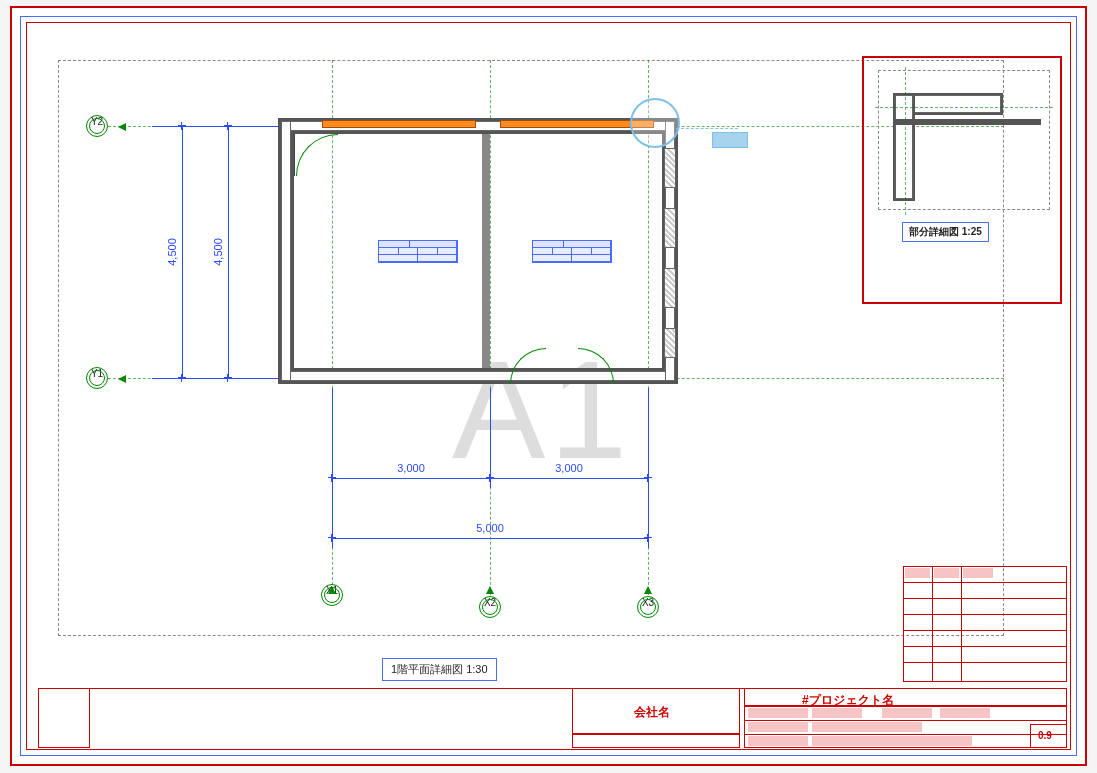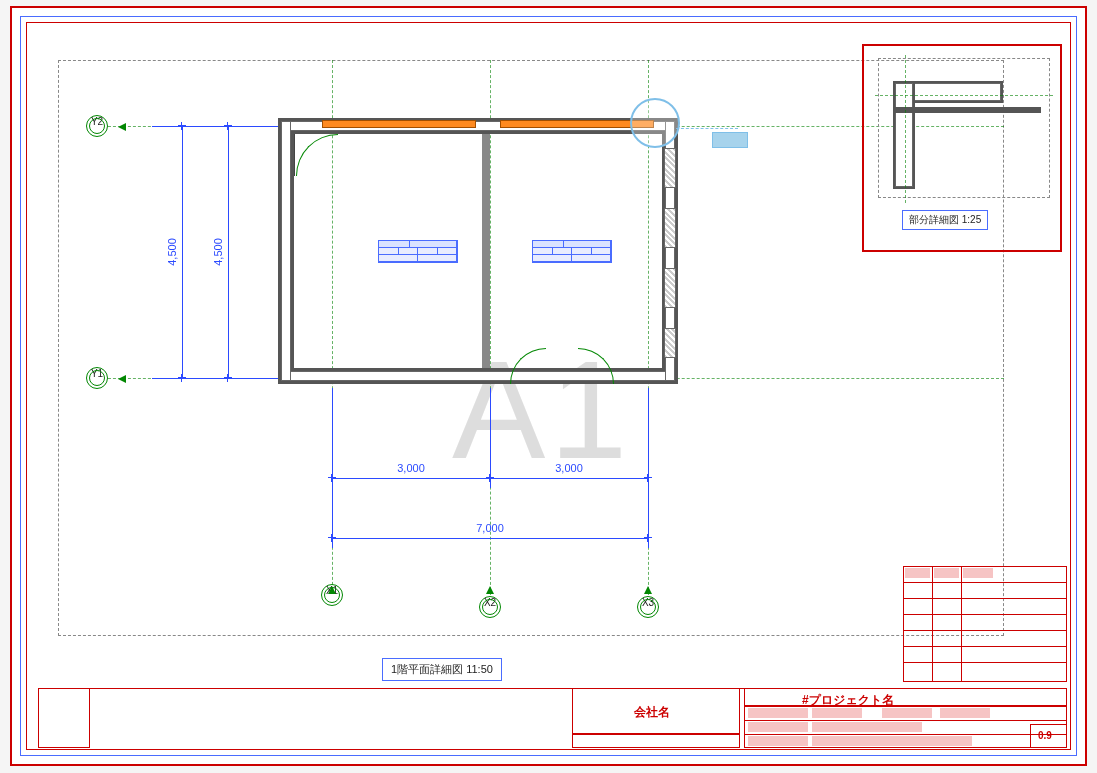--- a/index.html
+++ b/index.html
@@ -137,22 +137,23 @@
   
   .tb-line{position:absolute;background:#c00;}
   .tb-box{position:absolute;border:1px solid #c00;}
   .tb-fill{position:absolute;background:#f6c4c4;height:10px;}
   .tb-text-red{position:absolute;font-size:12px;color:#c00;font-weight:700;white-space:nowrap;}
   .tb-small{position:absolute;font-size:10px;color:#c00;font-weight:700;}
 
   
   .detail-frame{
     position:absolute;
-    left:850px;top:36px;width:200px;height:208px;
+    left:850px;top:48px;width:200px;height:248px;
     border:2px solid #c00;
+    font-weight:bold;
   }
   .detail-crop{
     position:absolute;
     left:14px; top:12px; width:172px; height:140px;
     border:1px dashed #888;
   }
 
 </style>
 </head>
 <body>
@@ -263,21 +264,21 @@
   <div class="dim-line-blue" style="left:320px;top:470px;width:316px;height:1px;"></div>
   <div class="cross" style="left:316px;top:466px;"></div>
   <div class="cross" style="left:474px;top:466px;"></div>
   <div class="cross" style="left:632px;top:466px;"></div>
   <div class="dim-text" style="left:399px;top:460px;">3,000</div>
   <div class="dim-text" style="left:557px;top:460px;">3,000</div>
 
   <div class="dim-line-blue" style="left:320px;top:530px;width:316px;height:1px;"></div>
   <div class="cross" style="left:316px;top:526px;"></div>
   <div class="cross" style="left:632px;top:526px;"></div>
-  <div class="dim-text" style="left:478px;top:520px;">7,000</div>
+  <div class="dim-text" style="left:478px;top:520px;">5,000</div>
 
   <div class="dim-line-blue" style="left:320px;top:380px;width:1px;height:160px;"></div>
   <div class="dim-line-blue" style="left:478px;top:380px;width:1px;height:100px;"></div>
   <div class="dim-line-blue" style="left:636px;top:380px;width:1px;height:160px;"></div>
 
   <div class="dim-line-blue" style="left:216px;top:118px;width:1px;height:252px;"></div>
   <div class="cross" style="left:212px;top:114px;"></div>
   <div class="cross" style="left:212px;top:366px;"></div>
   <div class="dim-text dim-text-v" style="left:206px;top:244px;">4,500</div>
 
@@ -288,21 +289,21 @@
 
   <div class="dim-line-blue" style="left:140px;top:118px;width:126px;height:1px;"></div>
   <div class="dim-line-blue" style="left:140px;top:370px;width:126px;height:1px;"></div>
 
   <div style="position:absolute;left:106px;top:115px;width:0;height:0;border-top:4px solid transparent;border-bottom:4px solid transparent;border-right:8px solid #028702;"></div>
   <div style="position:absolute;left:106px;top:367px;width:0;height:0;border-top:4px solid transparent;border-bottom:4px solid transparent;border-right:8px solid #028702;"></div>
   <div style="position:absolute;left:316px;top:578px;width:0;height:0;border-left:4px solid transparent;border-right:4px solid transparent;border-bottom:8px solid #028702;"></div>
   <div style="position:absolute;left:474px;top:578px;width:0;height:0;border-left:4px solid transparent;border-right:4px solid transparent;border-bottom:8px solid #028702;"></div>
   <div style="position:absolute;left:632px;top:578px;width:0;height:0;border-left:4px solid transparent;border-right:4px solid transparent;border-bottom:8px solid #028702;"></div>
 
-  <div class="view-title" style="left:370px;top:650px;">1階平面詳細図  11:50</div>
+  <div class="view-title" style="left:370px;top:650px;">1階平面詳細図  1:30</div>
 
   <div class="detail-frame">
     <div class="detail-crop">
 
       <div style="position:absolute;left:14px;top:22px;width:110px;height:22px;background:#555;"></div>
       <div style="position:absolute;left:16px;top:24px;width:106px;height:18px;background:#fff;border:1px solid #666;"></div>
       <div style="position:absolute;left:14px;top:22px;width:22px;height:108px;background:#555;"></div>
       <div style="position:absolute;left:16px;top:24px;width:18px;height:104px;background:#fff;border:1px solid #666;"></div>
       <div style="position:absolute;left:14px;top:48px;width:148px;height:6px;background:#555;"></div>
 

